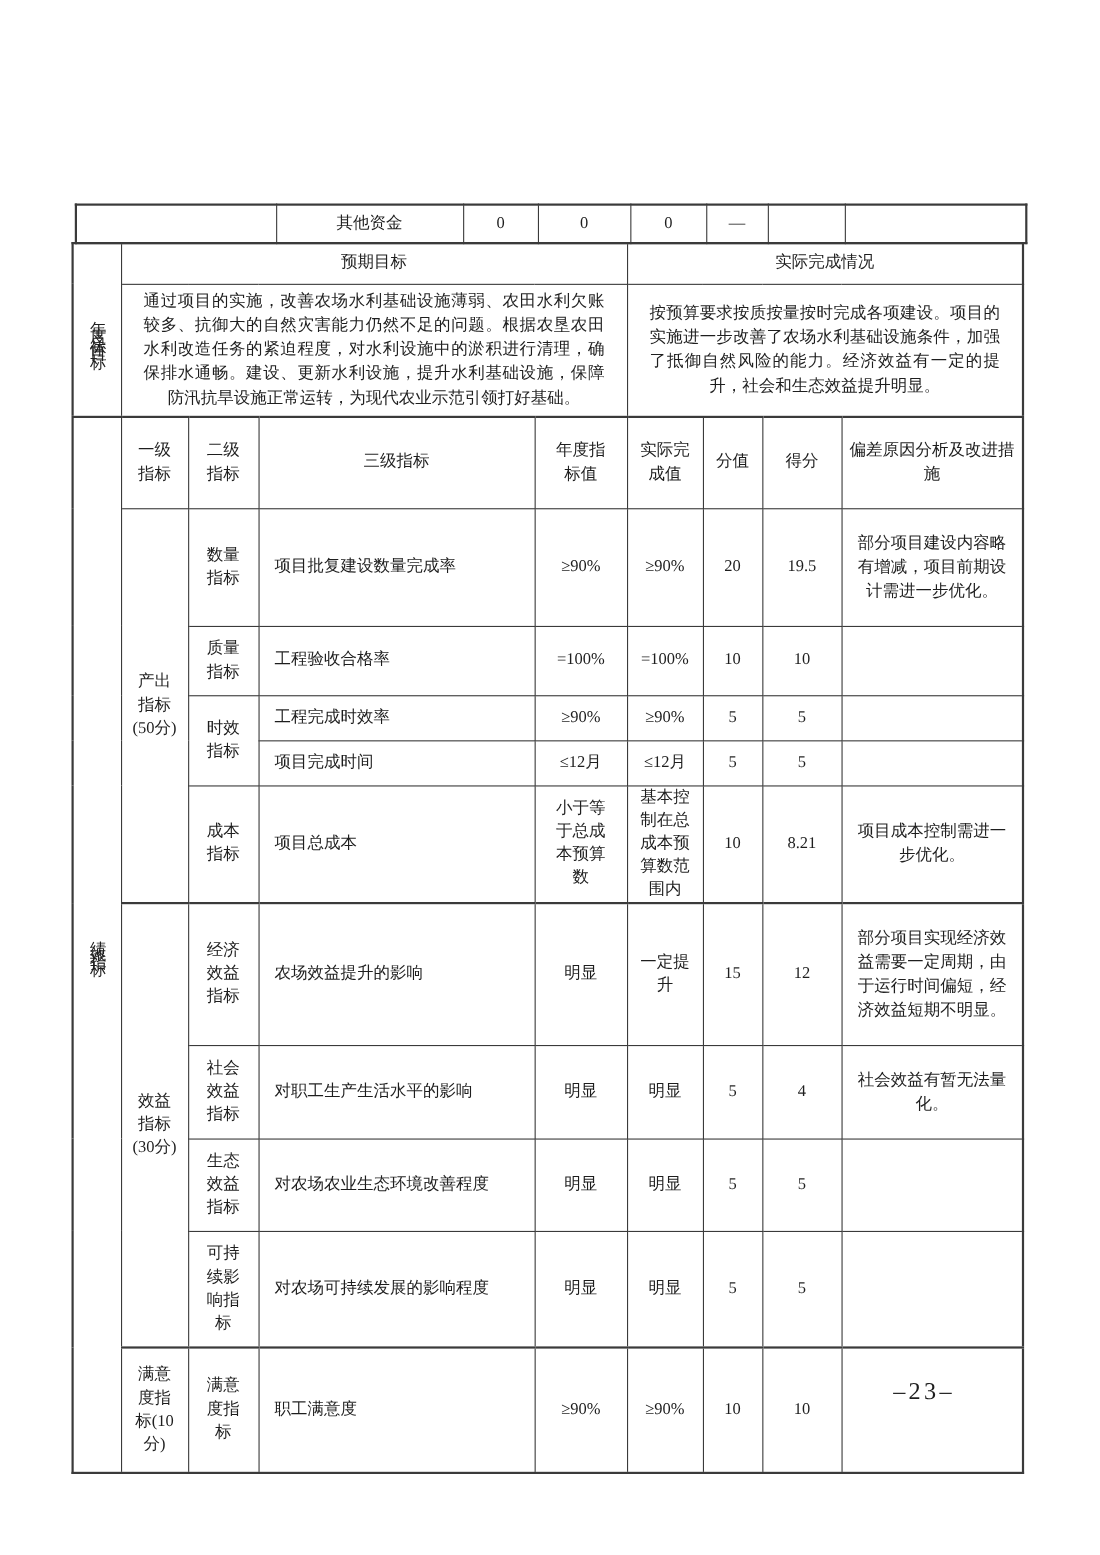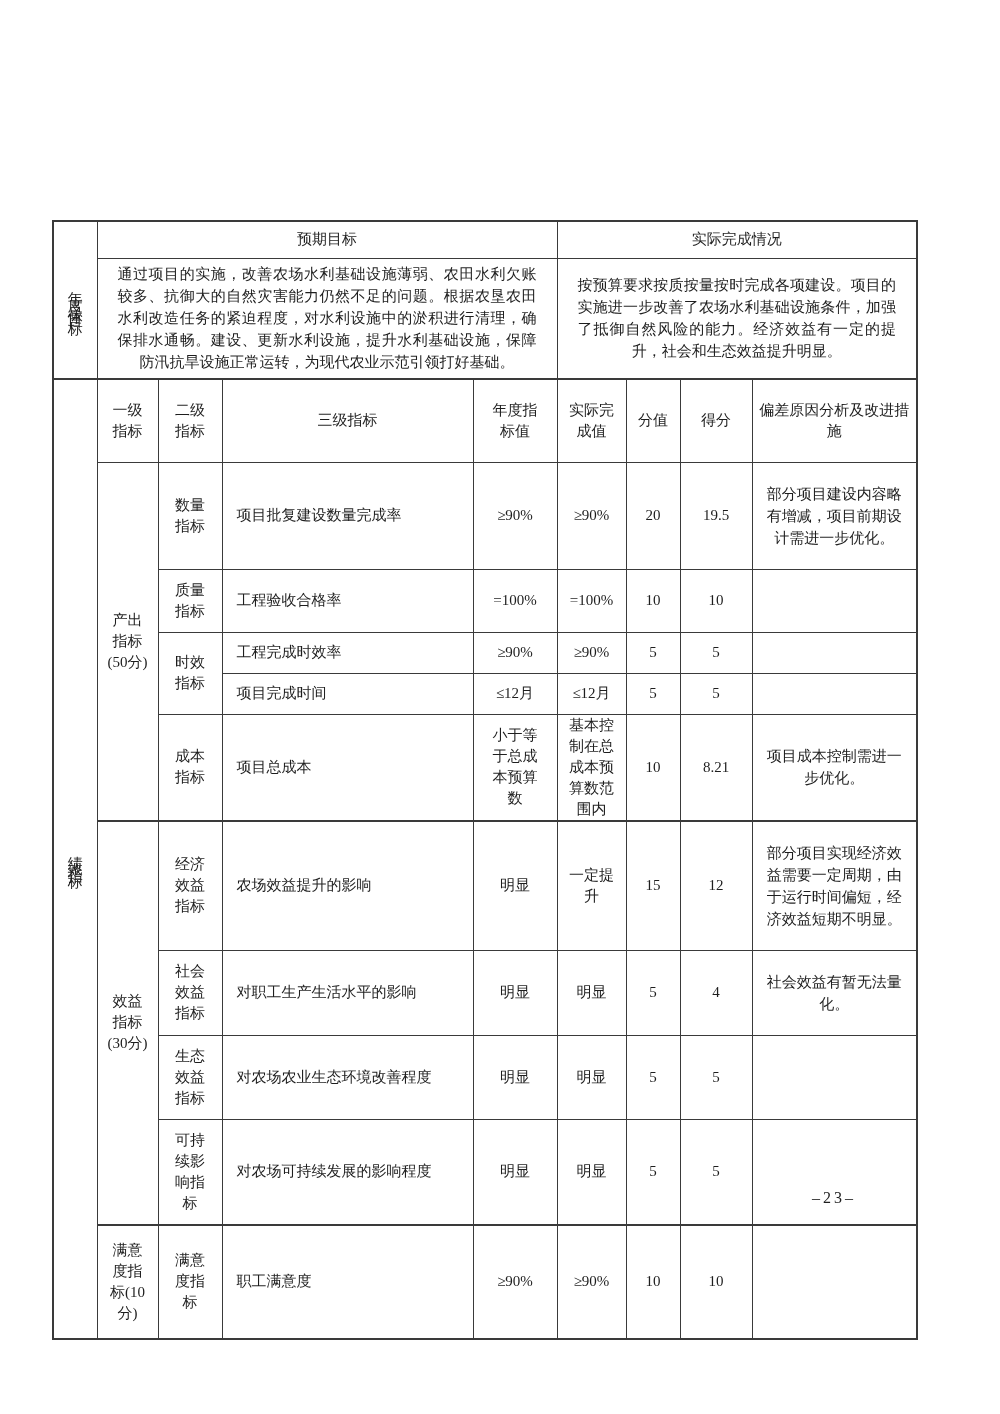--- a/index.html
+++ b/index.html
@@ -21,21 +21,21 @@
     border:1px solid #3a3a3a;
     text-align:center;
     vertical-align:middle;
     font-size:15px;
     line-height:21px;
     padding:0 4px;
     word-break:break-all;
     overflow:hidden;
   }
   #tbl-top{left:68px;top:185px;width:864px;}
-  #tbl-main{left:52px;top:220px;width:864px;}
+  #tbl-main{left:65px;top:220px;width:864px;}
   tr.sep td{border-top-width:2px;}
   .vcell{padding:0;}
   .vtext{
     writing-mode:vertical-rl;
     text-orientation:upright;
     letter-spacing:6px;
     display:inline-block;
     line-height:20px;
   }
   .goaltext{
@@ -45,31 +45,55 @@
     padding:4px 20px;
   }
   .lvl1{padding:14px 10px;}
   .lvl2{padding:10px 13px;}
   .lvl3{text-align:left;padding:0 6px 0 14px;}
   .target{padding:0 16px;}
   .actual{padding:0 9px;}
   .dev{text-align:center;padding:20px 11px;line-height:22px;}
   .pageno{
     position:absolute;
-    left:812px;top:1189px;
-    font-size:16px;
+    left:812px;top:1252px;
+    font-size:22px;
     letter-spacing:3px;
     color:#1e1e1e;
   }
 </style>
 </head>
 <body>
 
 <div class="page">
 
+  <table id="tbl-top">
+    <colgroup>
+      <col style="width:182px">
+        <col style="width:170px">
+        <col style="width:68px">
+      <col style="width:84px">
+        <col style="width:69px">
+        <col style="width:56px">
+      <col style="width:70px">
+        <col style="width:165px">
+    </colgroup>
+    <tbody>
+        <tr style="height:35px">
+      <td></td>
+      <td>其他资金</td>
+      <td>0</td>
+      <td>0</td>
+      <td>0</td>
+      <td>—</td>
+      <td></td>
+      <td></td>
+    </tr>
+  </tbody>
+    </table>
 
   <table id="tbl-main">
     <colgroup>
       <col style="width:44px">
         <col style="width:61px">
         <col style="width:64px">
       <col style="width:251px">
         <col style="width:84px">
         <col style="width:69px">
       <col style="width:54px">

